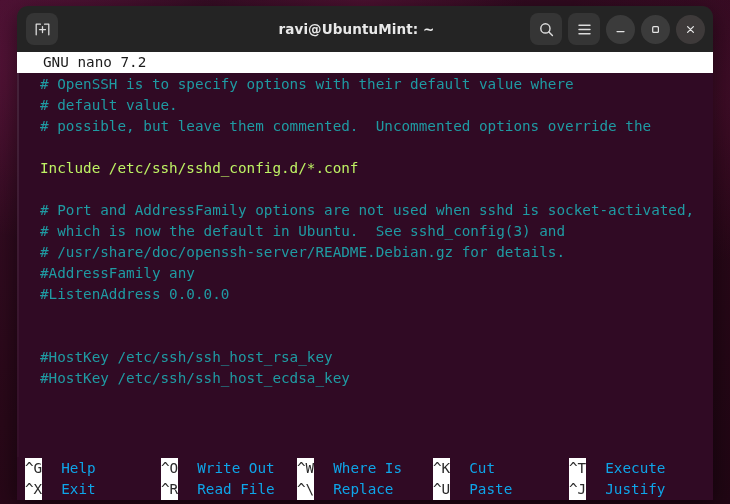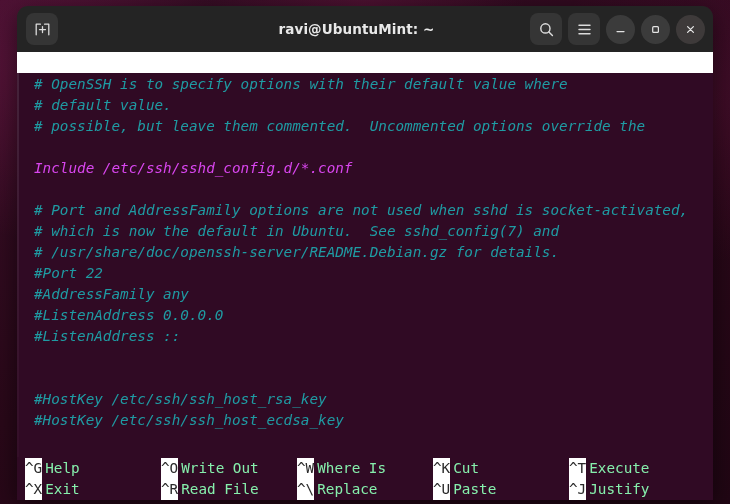--- a/index.html
+++ b/index.html
@@ -106,37 +106,36 @@
     align-items: center;
     white-space: pre;
     font-size: 14.3px;
     line-height: 21px;
     padding-left: 26px;
   }
   #nano-header .gap { display: inline-block; width: 192px; }
 
   #nano-body {
     position: relative;
-    padding: 0 0 0 17px;
+    padding: 0 0 0 23px;
     padding-top: 1px;
     height: 384px;
     overflow: hidden;
-    font-style: italic;
   }
   #nano-body::before {
     content: "";
     position: absolute;
     left: 0; top: 0; bottom: 0;
     width: 2px;
     background: linear-gradient(180deg, rgba(255,255,255,0.10), rgba(255,255,255,0.02));
   }
 
   .line { white-space: pre; height: 21px; }
   .cmt  { color: #1f9ba3; }
-  .txt  { color: #d946ef; }
+  .txt  { color: #bef264; }
   .blank { color: transparent; }
 
   
   #shortcuts {
     position: absolute;
     left: 0; bottom: 0;
     width: 100%;
     height: 43px;
     padding-top: 1px;
   }
@@ -153,22 +152,22 @@
     white-space: pre;
   }
   .sc-key {
     background: #ffffff;
     color: #2a2a2a;
     padding: 0 0px;
     line-height: 21px;
     display: inline-block;
   }
   .sc-label {
-    color: #86efac;
-    padding-left: 3px;
+    color: #0ea5e9;
+    padding-left: 19px;
     line-height: 21px;
   }
 </style>
 </head>
 <body>
 
 <div id="desktop">
 
   <div id="window">
 
@@ -215,37 +214,36 @@
             <path d="M3.6 3.6 L9.4 9.4 M9.4 3.6 L3.6 9.4"></path>
           </svg>
         </div>
 
       </div>
     </div>
 
     <div id="nano">
 
       <div id="nano-header">
+        <span>GNU nano 7.2</span>
         <span class="gap"></span>
       </div>
 
       <div id="nano-body">
           <div class="line cmt"># OpenSSH is to specify options with their default value where</div>
           <div class="line cmt"># default value.</div>
           <div class="line cmt"># possible, but leave them commented.  Uncommented options override the</div>
           <div class="line blank"> </div>
           <div class="line txt">Include /etc/ssh/sshd_config.d/*.conf</div>
           <div class="line blank"> </div>
           <div class="line cmt"># Port and AddressFamily options are not used when sshd is socket-activated,</div>
-          <div class="line cmt"># which is now the default in Ubuntu.  See sshd_config(7) and</div>
+          <div class="line cmt"># which is now the default in Ubuntu.  See sshd_config(3) and</div>
           <div class="line cmt"># /usr/share/doc/openssh-server/README.Debian.gz for details.</div>
-          <div class="line cmt">#Port 22</div>
           <div class="line cmt">#AddressFamily any</div>
           <div class="line cmt">#ListenAddress 0.0.0.0</div>
-          <div class="line cmt">#ListenAddress ::</div>
           <div class="line blank"> </div>
           <div class="line blank"> </div>
           <div class="line cmt">#HostKey /etc/ssh/ssh_host_rsa_key</div>
           <div class="line cmt">#HostKey /etc/ssh/ssh_host_ecdsa_key</div>
         </div>
 
       <div id="shortcuts">
         <div class="sc-row"><div class="sc-item" style="left: 8px;"><span class="sc-key">^G</span><span class="sc-label">Help</span></div><div class="sc-item" style="left: 144px;"><span class="sc-key">^O</span><span class="sc-label">Write Out</span></div><div class="sc-item" style="left: 280px;"><span class="sc-key">^W</span><span class="sc-label">Where Is</span></div><div class="sc-item" style="left: 416px;"><span class="sc-key">^K</span><span class="sc-label">Cut</span></div><div class="sc-item" style="left: 552px;"><span class="sc-key">^T</span><span class="sc-label">Execute</span></div></div>
         <div class="sc-row"><div class="sc-item" style="left: 8px;"><span class="sc-key">^X</span><span class="sc-label">Exit</span></div><div class="sc-item" style="left: 144px;"><span class="sc-key">^R</span><span class="sc-label">Read File</span></div><div class="sc-item" style="left: 280px;"><span class="sc-key">^\</span><span class="sc-label">Replace</span></div><div class="sc-item" style="left: 416px;"><span class="sc-key">^U</span><span class="sc-label">Paste</span></div><div class="sc-item" style="left: 552px;"><span class="sc-key">^J</span><span class="sc-label">Justify</span></div></div>
       </div>

